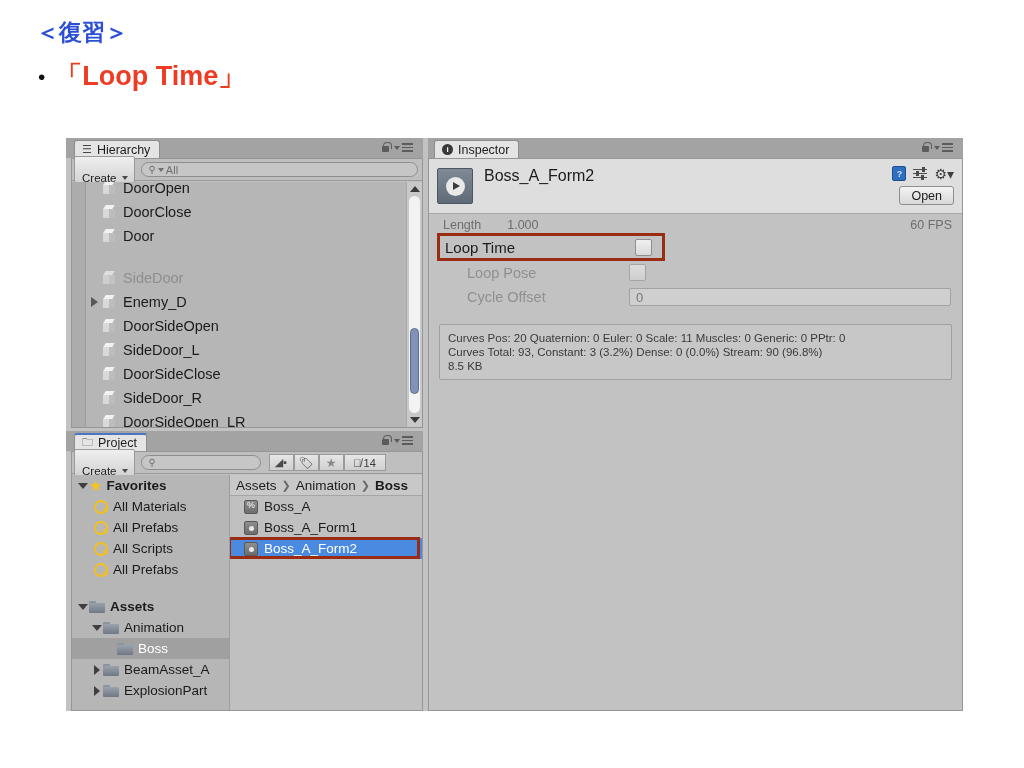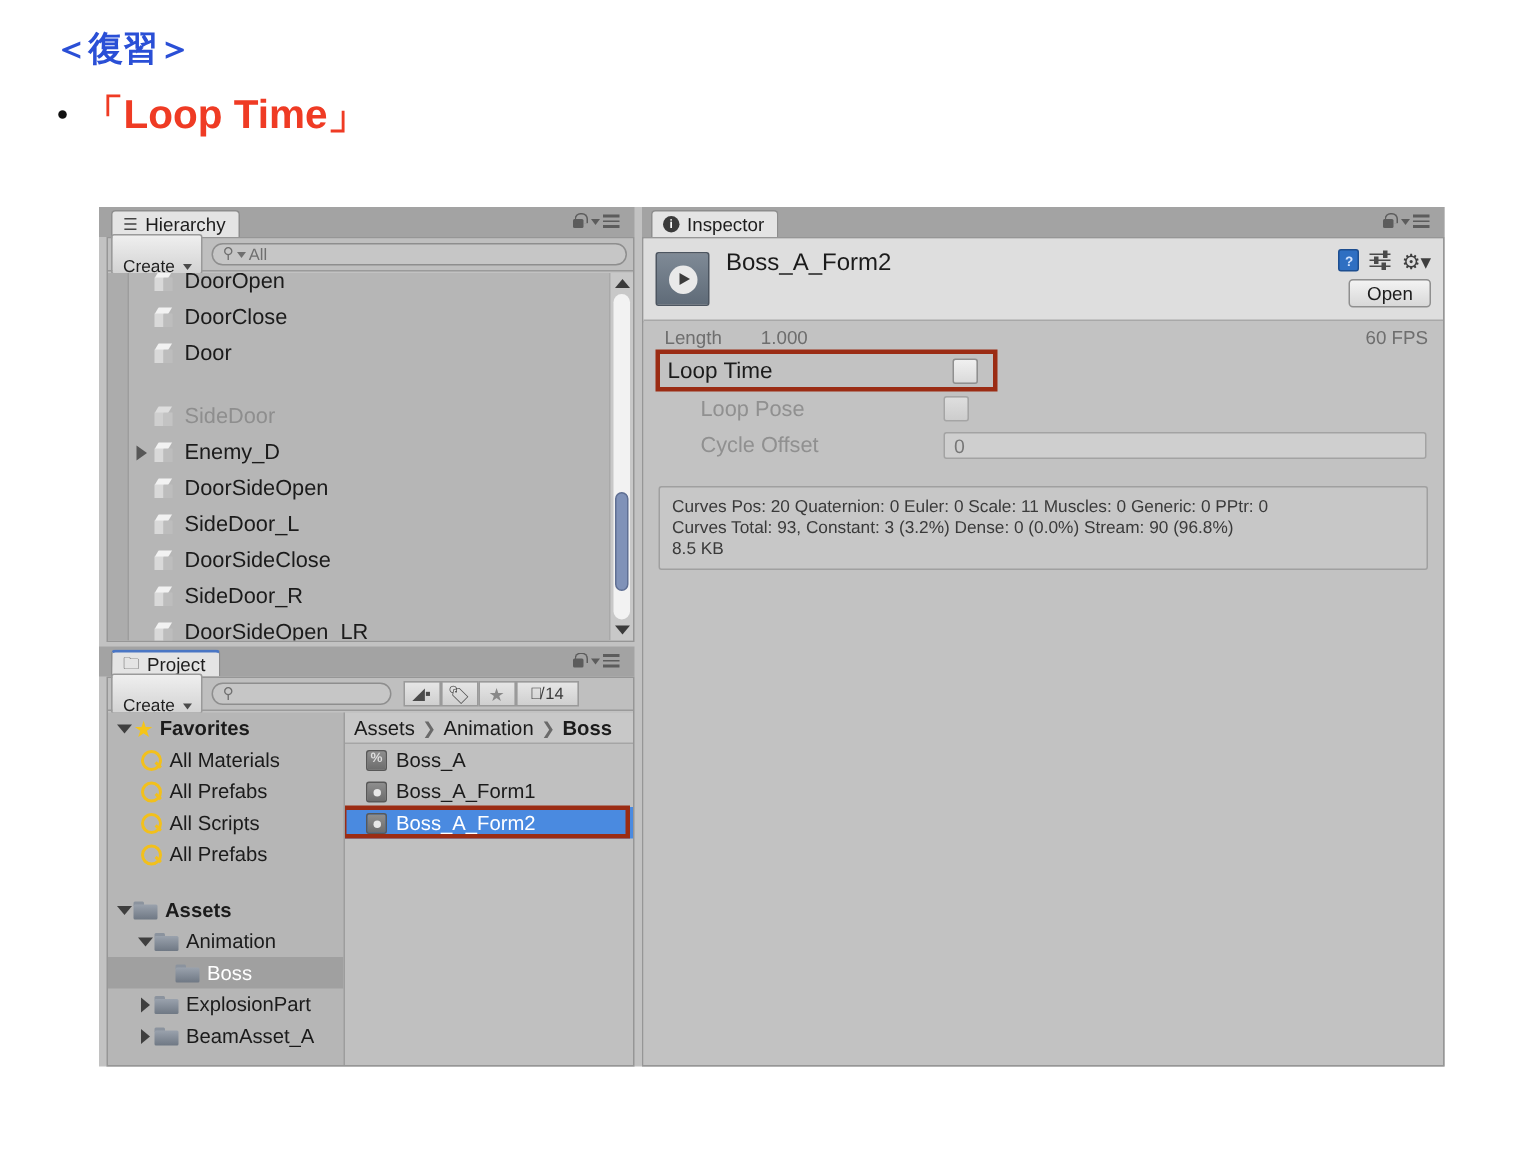--- a/index.html
+++ b/index.html
@@ -445,31 +445,31 @@
                   <span>Boss</span>
                 </div>
                 <div class="trow" style="padding-left: 18px;">
                   <span class="tri">
                     <i class="right"></i>
                   </span>
                   <span class="folder">
                     <span class="t"></span>
                     <span class="b"></span>
                   </span>
-                  <span>ExplosionPart</span>
+                  <span>BeamAsset_A</span>
                 </div>
                 <div class="trow" style="padding-left: 18px;">
                   <span class="tri">
                     <i class="right"></i>
                   </span>
                   <span class="folder">
                     <span class="t"></span>
                     <span class="b"></span>
                   </span>
-                  <span>BeamAsset_A</span>
+                  <span>ExplosionPart</span>
                 </div>
               </div>
           </div>
 
           <div class="pj-right">
             <div class="crumb" id="crumb">
                 <span>Assets</span>
                 <span class="sep">❯</span>
                 <span>Animation</span>
                 <span class="sep">❯</span>

